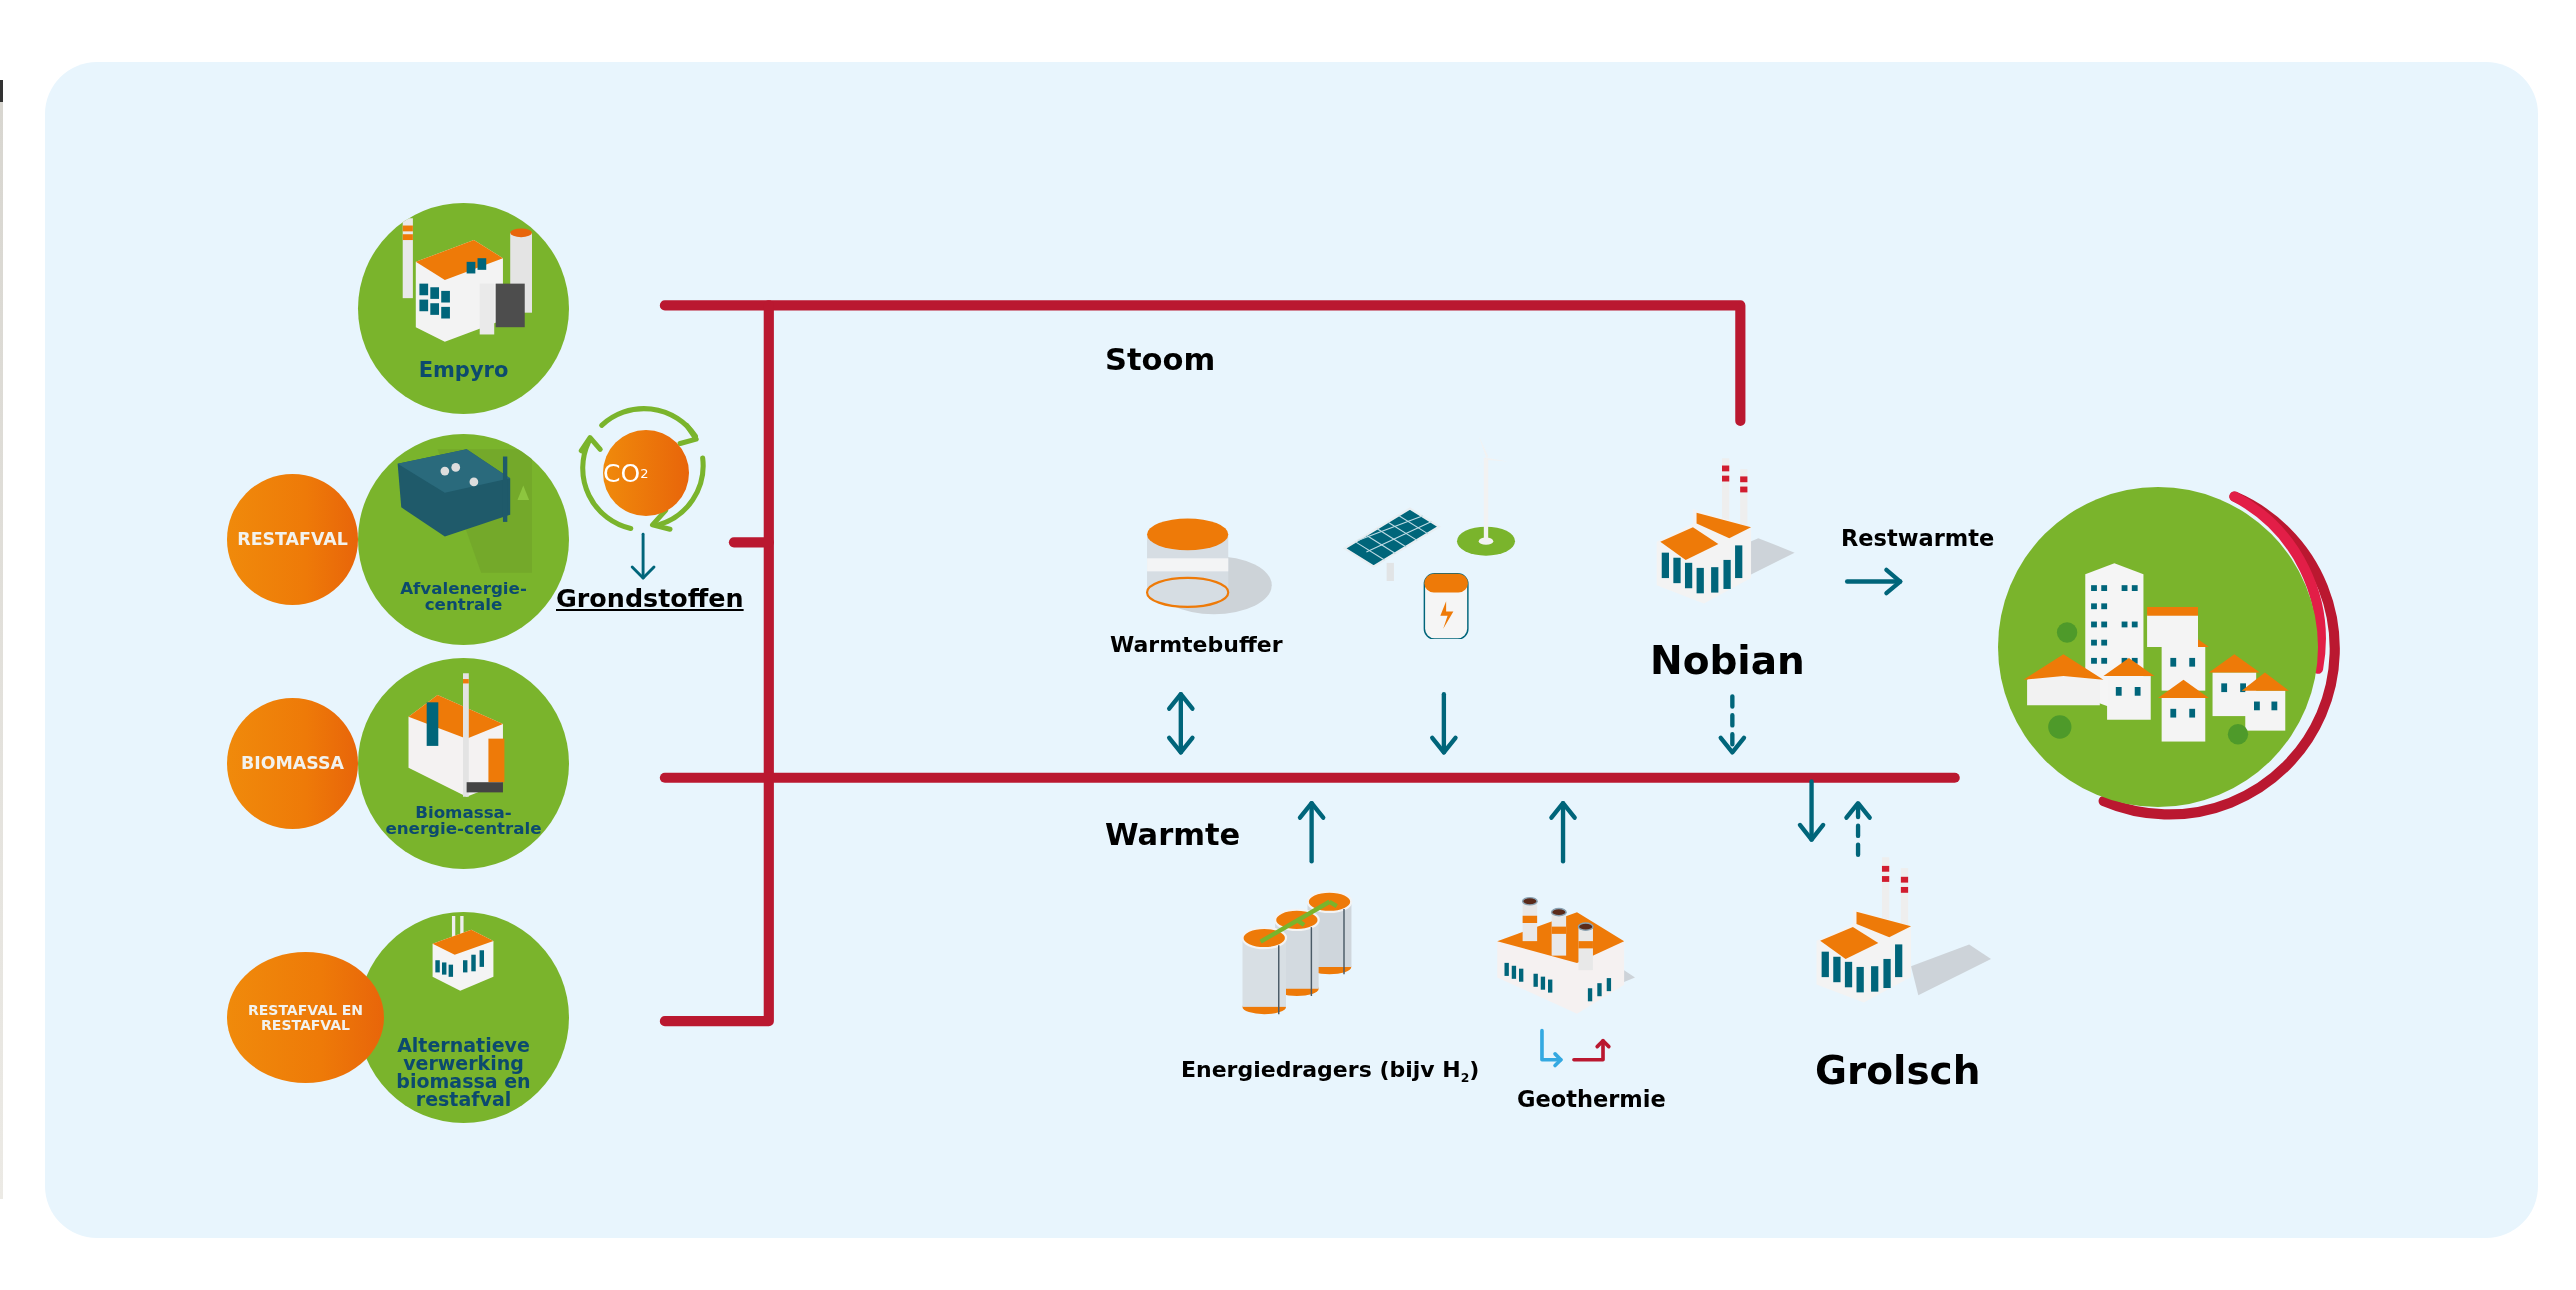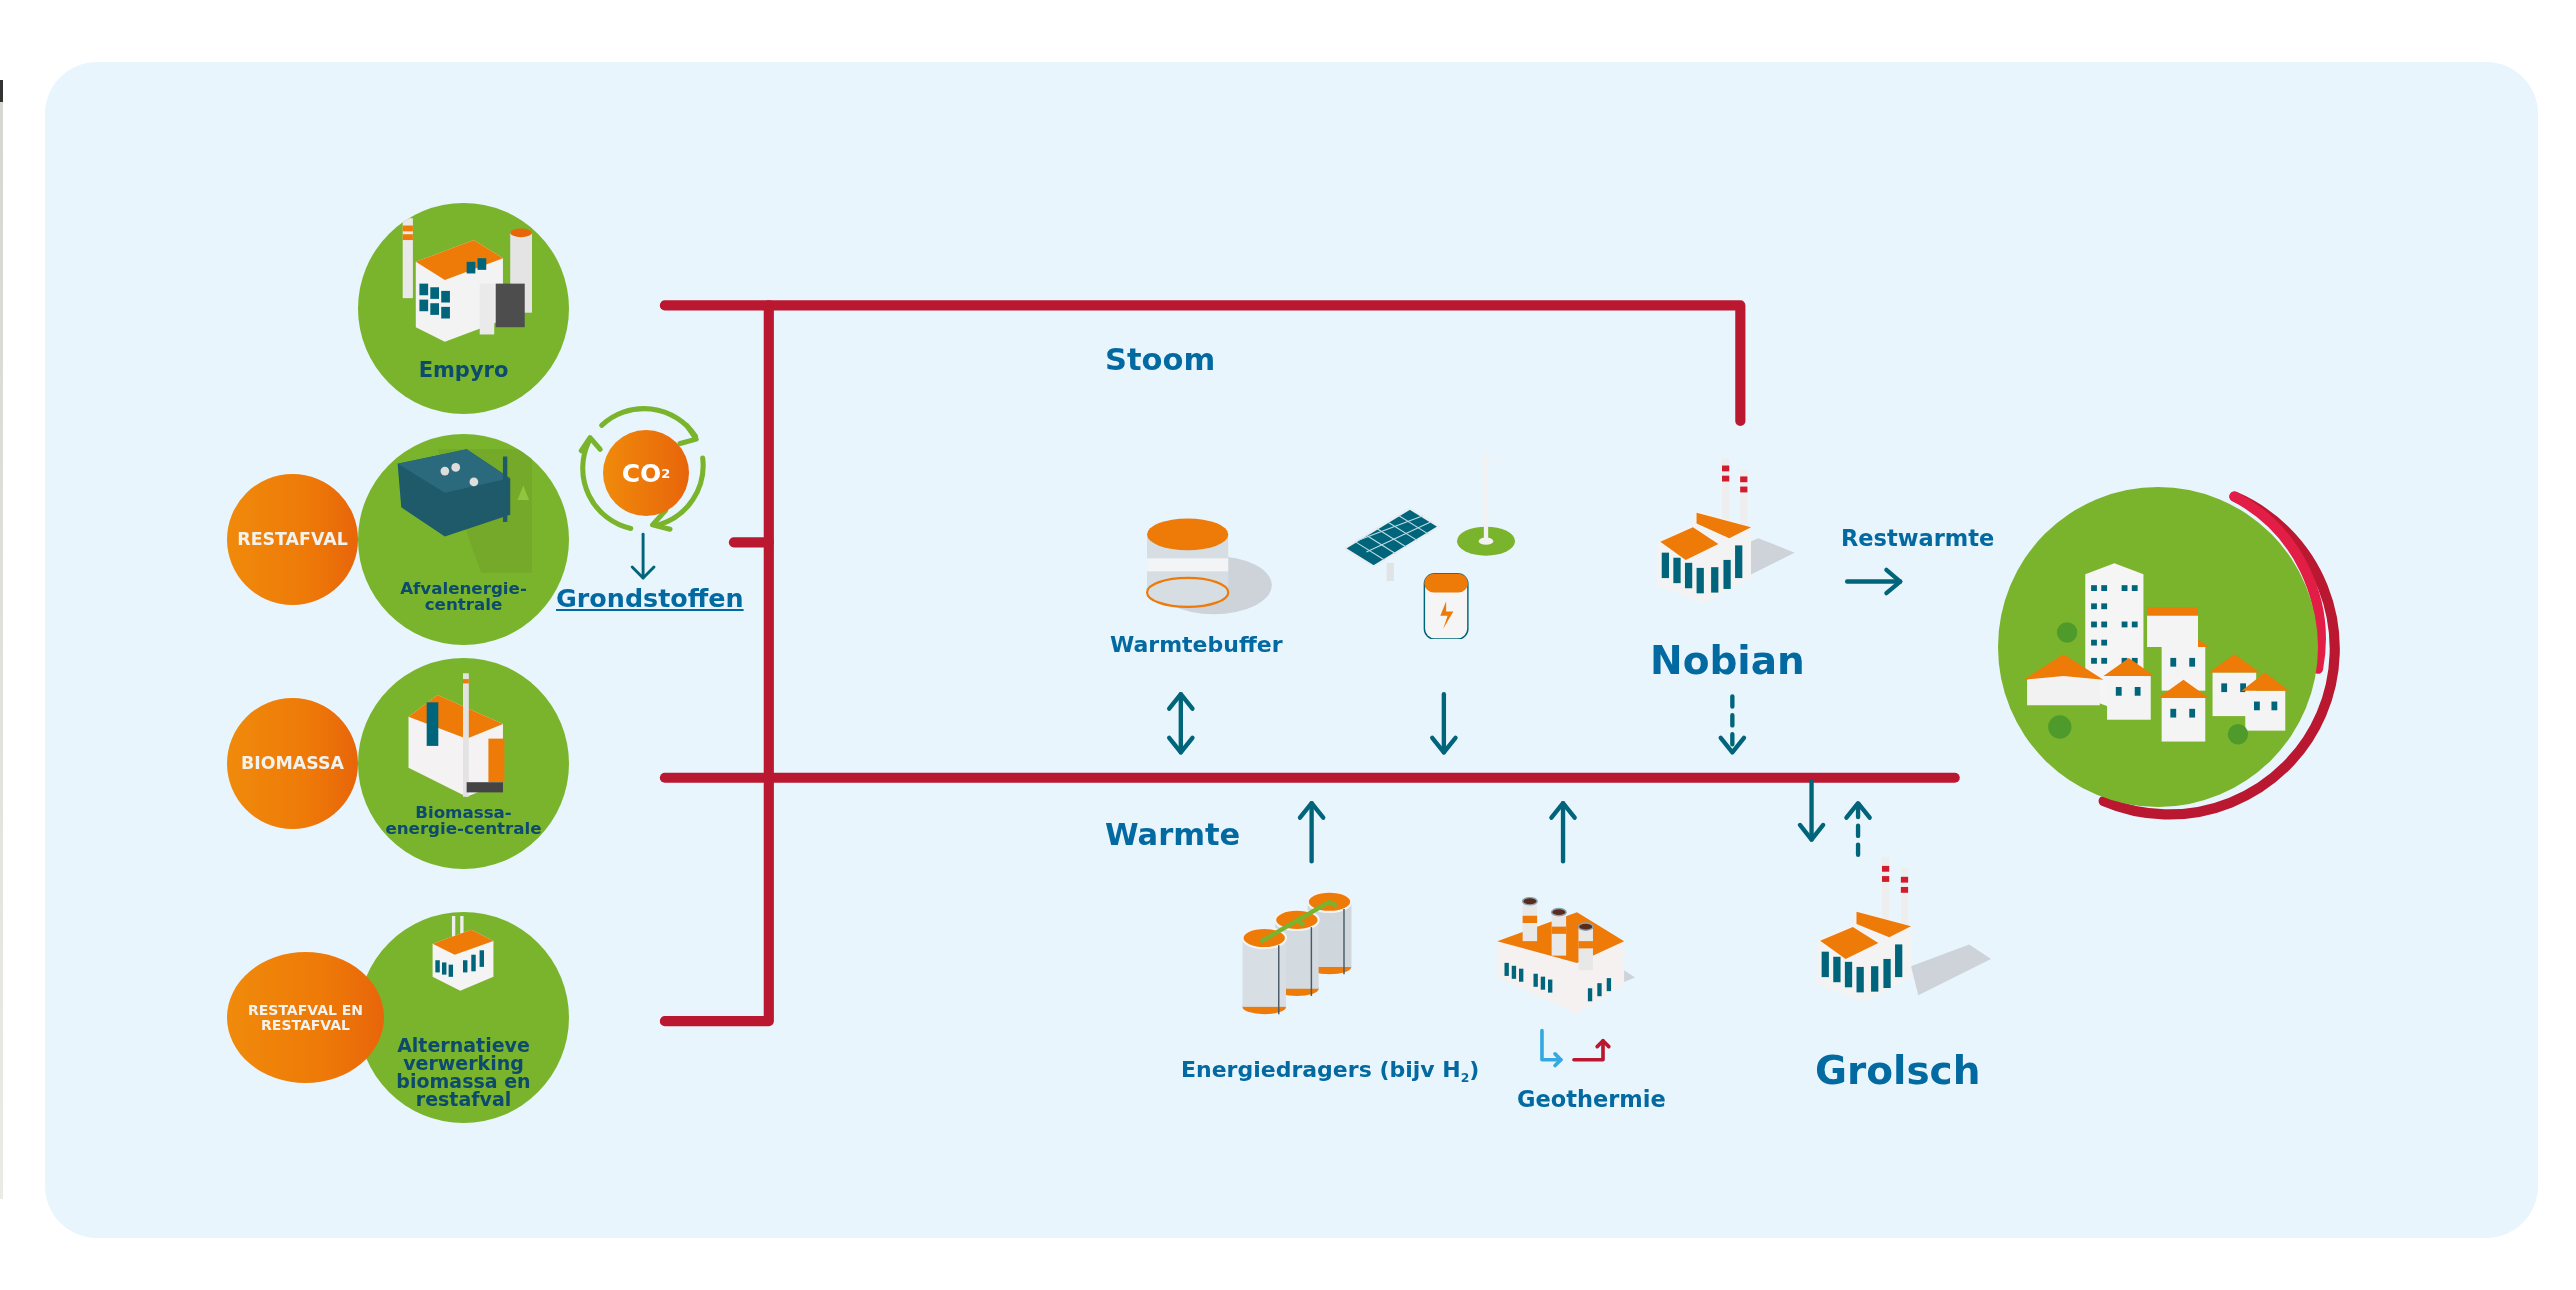--- a/index.html
+++ b/index.html
@@ -36,26 +36,26 @@
   .orange-circle.small { font-size:14px; }
   .plant-label {
     position:absolute; left:0; right:0; bottom:28px; text-align:center;
     color:#0c4a6e; font-weight:bold; font-size:21px; line-height:1.0;
     padding:0 22px;
   }
   .plant-label.sm { font-size:16.7px; bottom:32px; }
   .plant-label.sm4 { font-size:19px; bottom:14.5px; line-height:0.95; }
   .plant-art { position:absolute; left:36px; top:14.5px; width:138px; height:124px; }
 
-  .teal-text { color:#0369a1; font-weight:bold; }
+  .teal-text { color:#000000; font-weight:bold; }
   .co2-circle {
     position:absolute; width:86px; height:86px; border-radius:50%;
     background:linear-gradient(90deg,#f08a0b,#e8650a);
-    color:#fff; font-weight:bold; font-size:25px;
-    display:flex; align-items:center; justify-content:center;
+    color:#fff; font-weight:normal; font-size:25px;
+    display:flex; align-items:center; justify-content:flex-start;
   }
   .co2-circle sub { font-size:13px; vertical-align:-4.4px; }
 
   .city {
     position:absolute; left:1998px; top:487px; width:320px; height:320px;
     border-radius:50%; background:#7ab42c; overflow:hidden;
   }
 </style>
 </head>
 <body>

